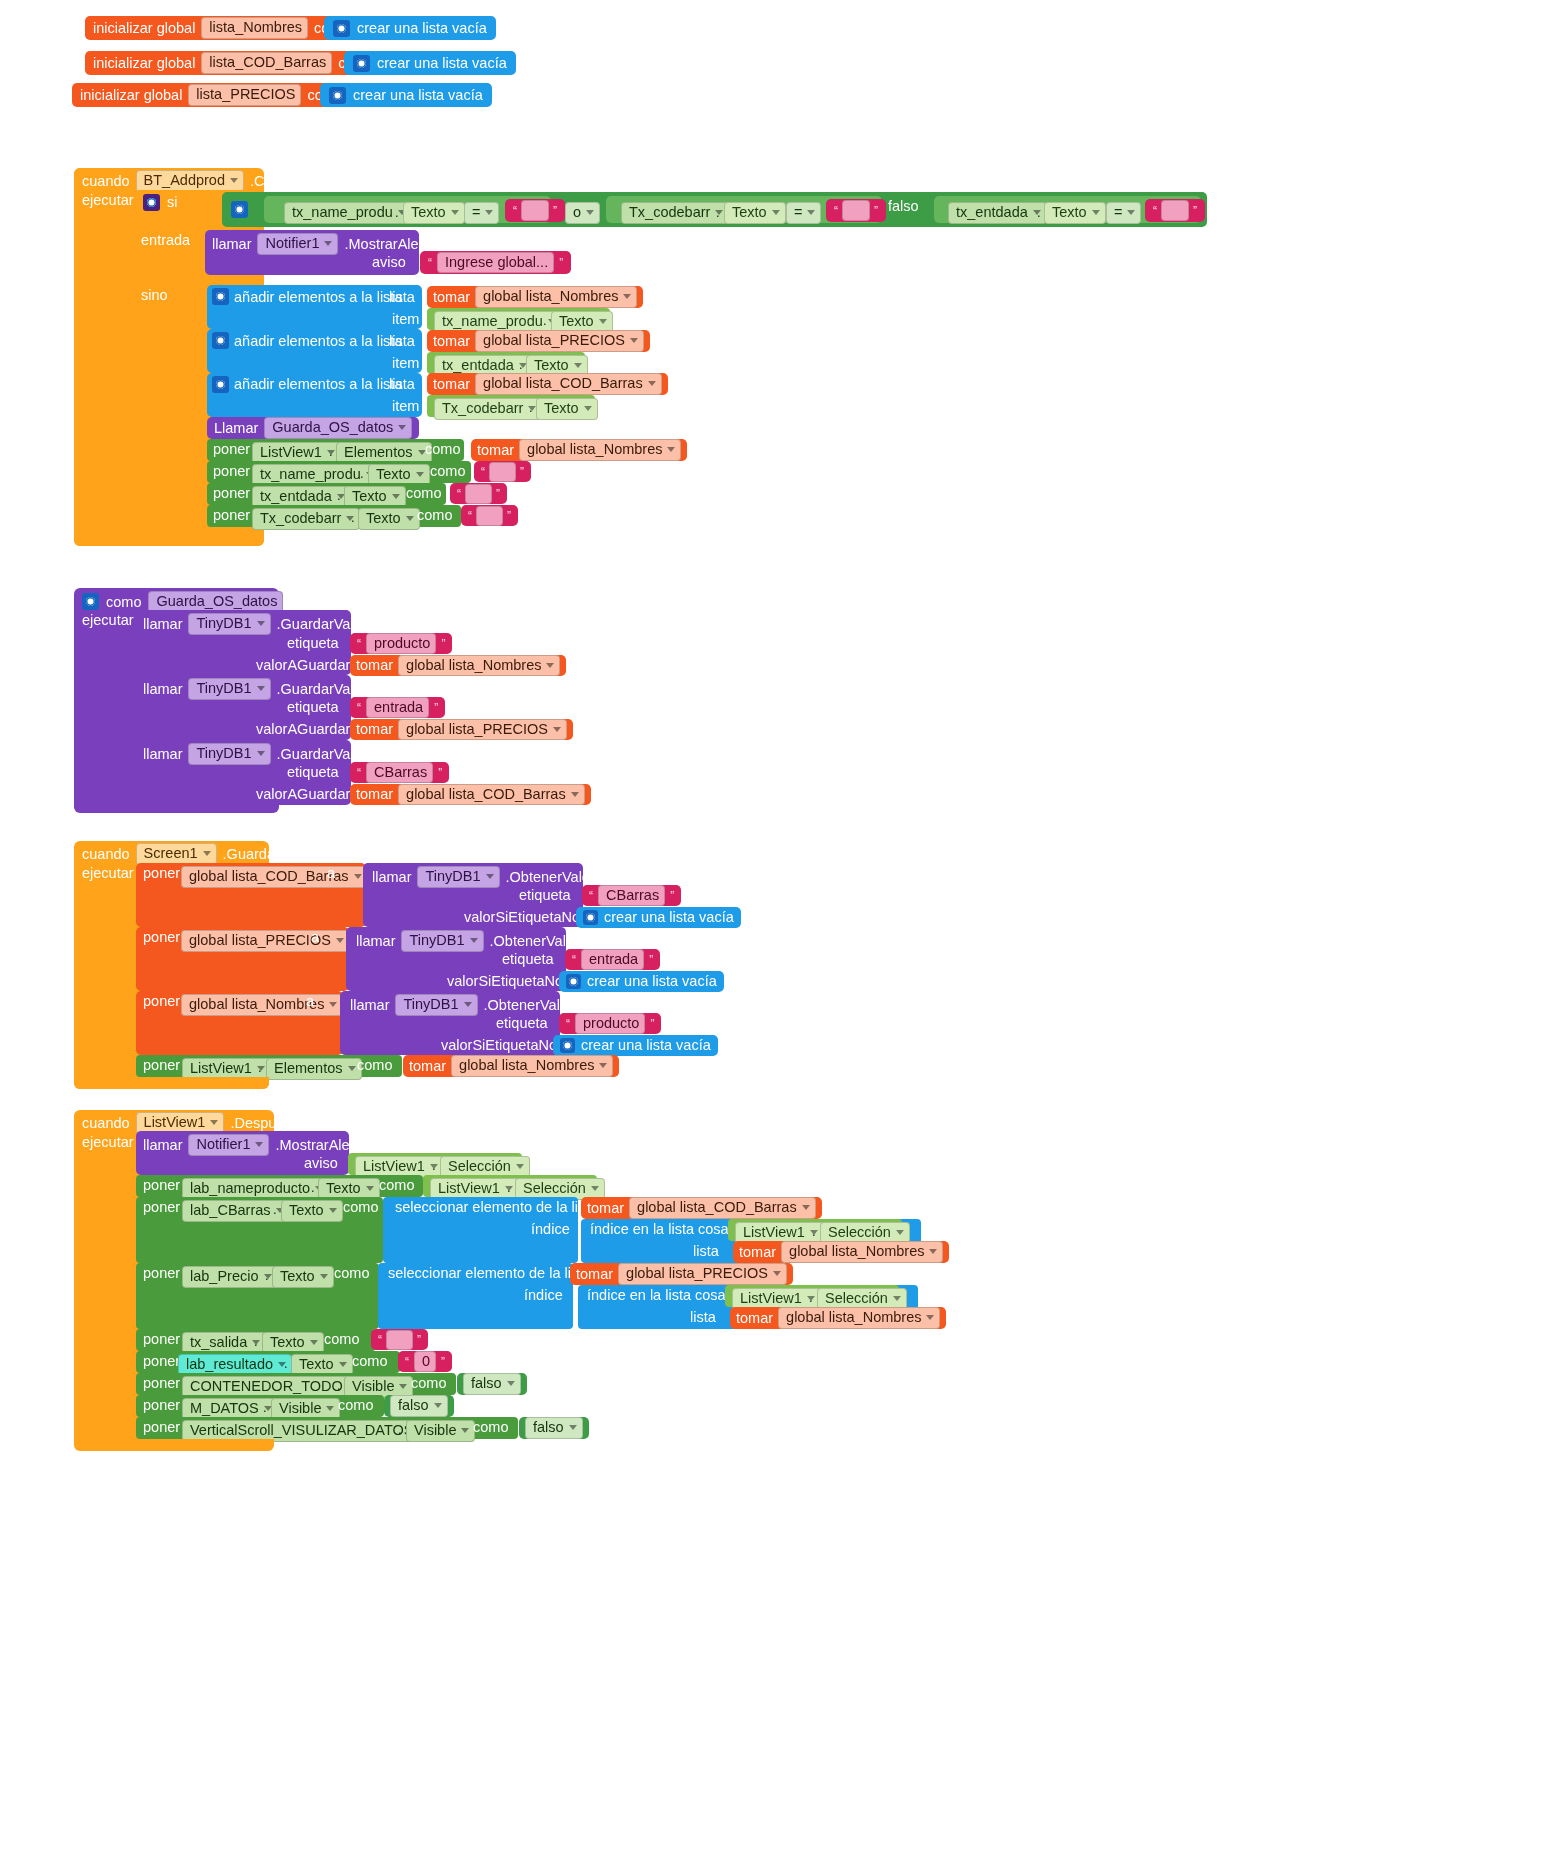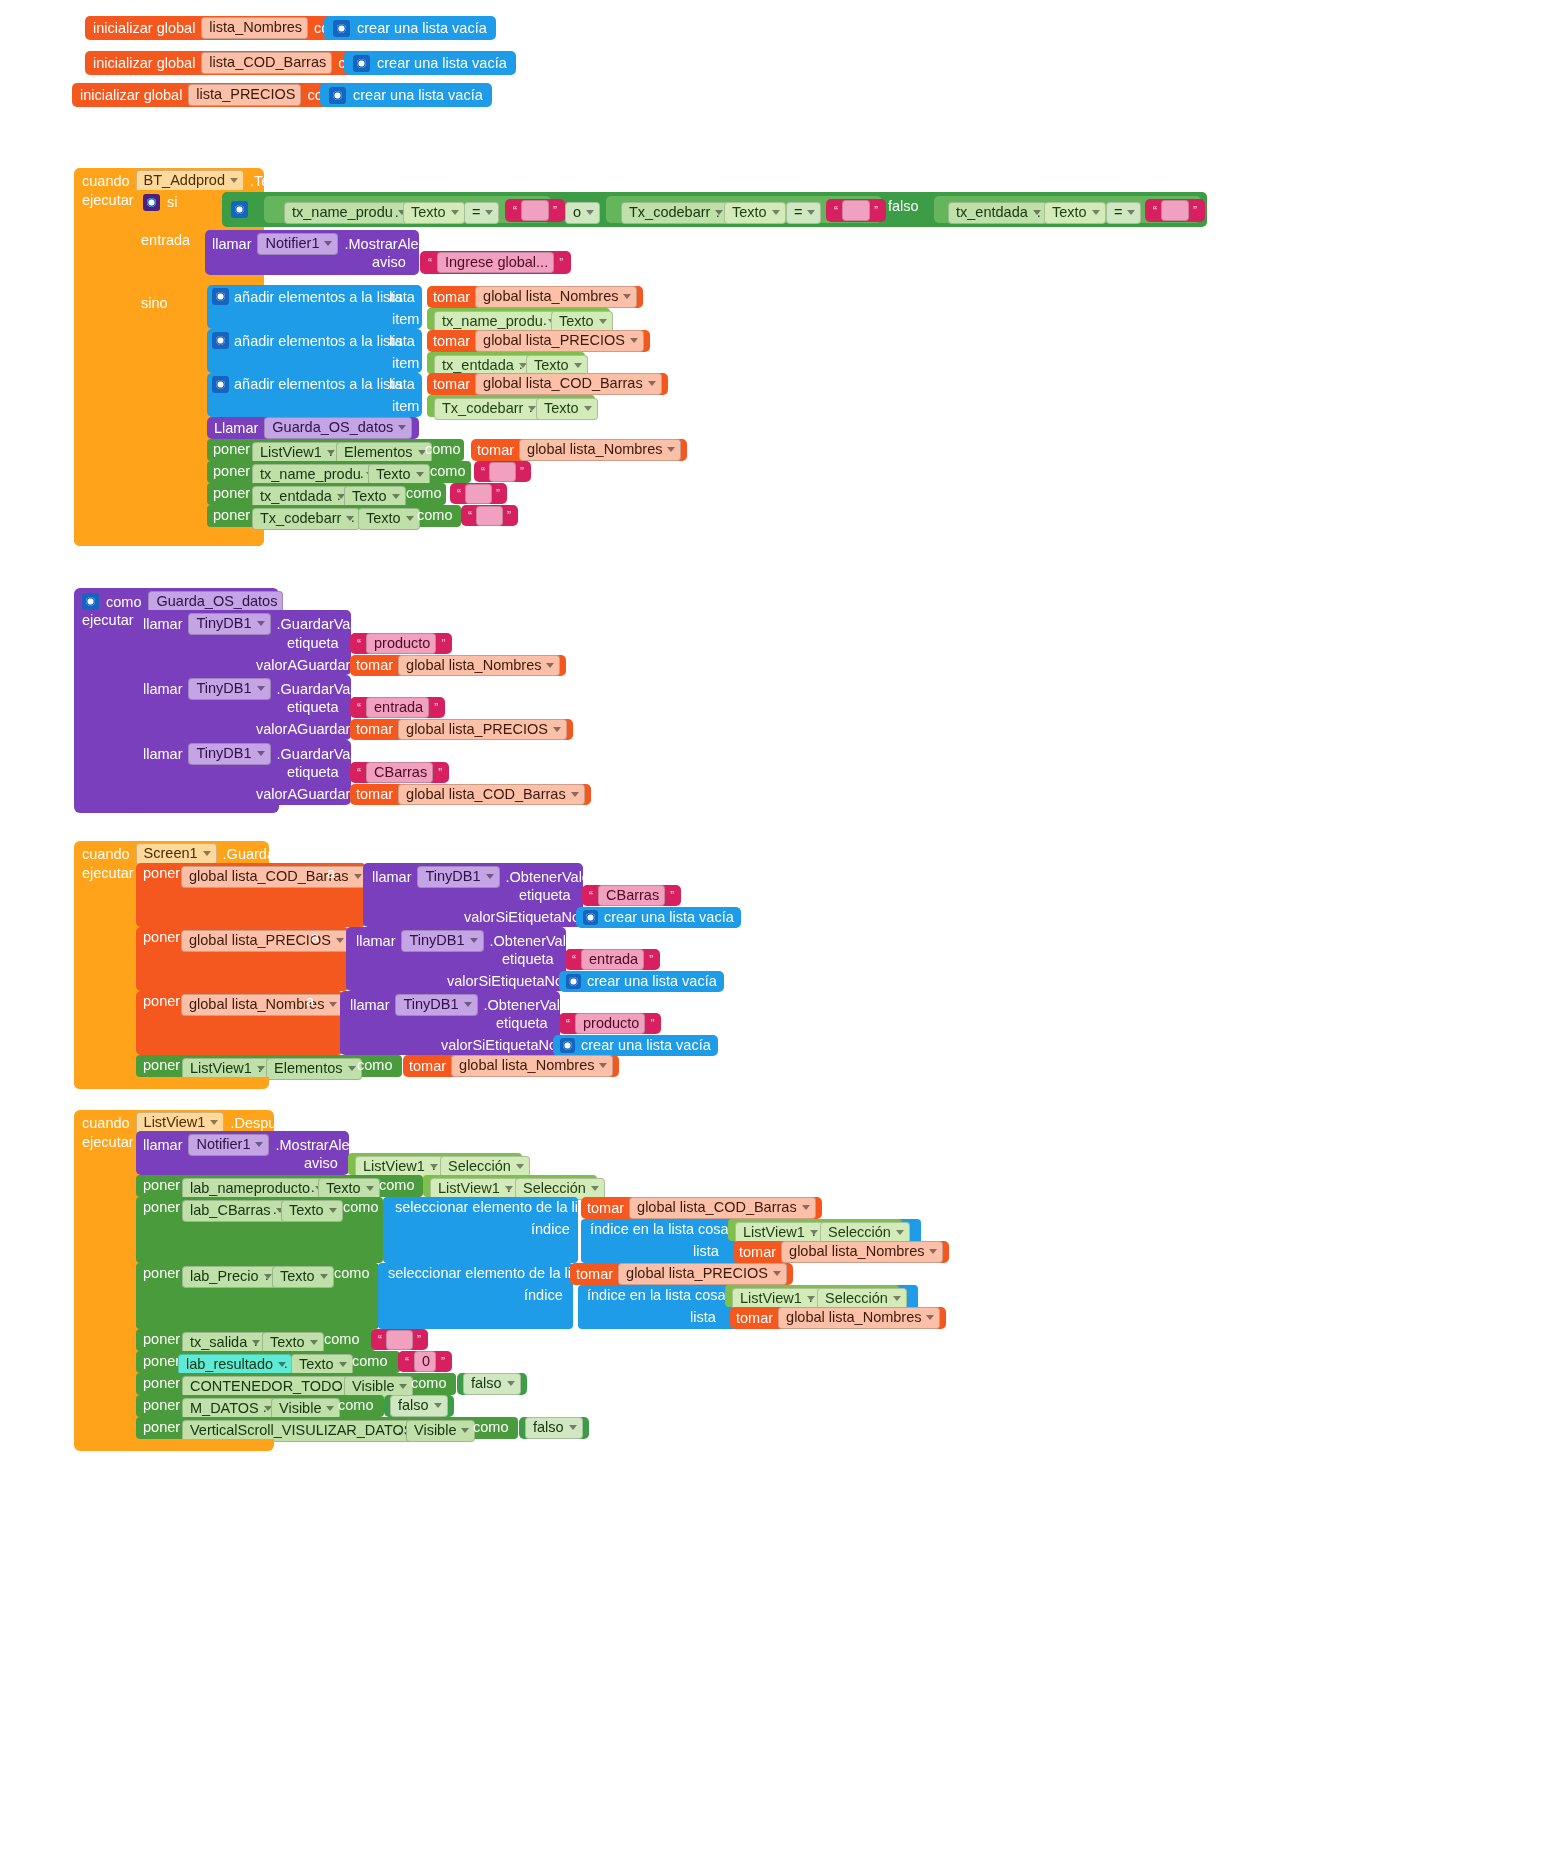--- a/index.html
+++ b/index.html
@@ -93,32 +93,32 @@
   <div style="position:absolute;left:74px;top:168px;width:190px;height:378px;
               background:#ffa31a;border-radius:6px;"></div>
   <div style="position:absolute;left:74px;top:168px;width:186px;height:22px;
               background:#ffa31a;border-radius:6px 6px 0 0;"></div>
   <div class="row" style="position:absolute;left:82px;top:170px;gap:6px;align-items:center;">
     <span class="lbl">cuando</span>
     <span class="fld" style="background:#ffd99b;color:#4a2c00;">
       <span>BT_Addprod</span>
         <i class="caret"></i>
     </span>
-    <span class="lbl">.Texto</span>
+    <span class="lbl">.Clic</span>
   </div>
   <span class="lbl" style="position:absolute;left:82px;top:193px;">ejecutar</span>
 
   <div style="position:absolute;left:135px;top:190px;width:125px;height:348px;
               background:#ffa31a;border-radius:5px;"></div>
   <div class="row" style="position:absolute;left:143px;top:194px;gap:7px;">
     <span class="gear purple"></span>
     <span class="lbl">si</span>
   </div>
   <span class="lbl" style="position:absolute;left:141px;top:233px;">entrada</span>
-  <span class="lbl" style="position:absolute;left:141px;top:296px;">sino</span>
+  <span class="lbl" style="position:absolute;left:141px;top:288px;">sino</span>
 
   <div style="position:absolute;left:222px;top:192px;width:985px;height:35px;
               background:#3d9c46;border-radius:5px;"></div>
   <span class="gear blue2" style="position:absolute;left:231px;top:201px;"></span>
 
   <div style="position:absolute;left:264px;top:196px;width:287px;height:27px;
               background:#65b55c;border-radius:5px;"></div>
   <span class="fld" style="position:absolute;left:284px;top:202px;background:#bfe0a8;color:#16340f;">
       <span>tx_name_produ</span>
       <i class="caret"></i>

